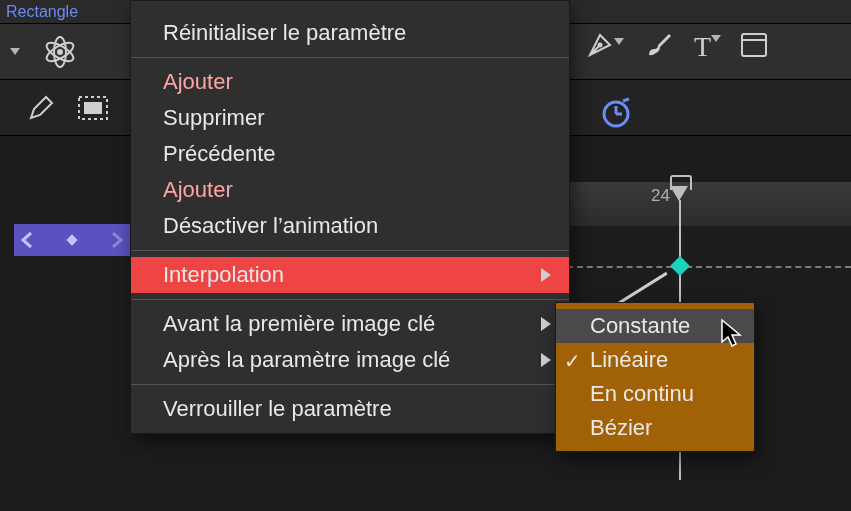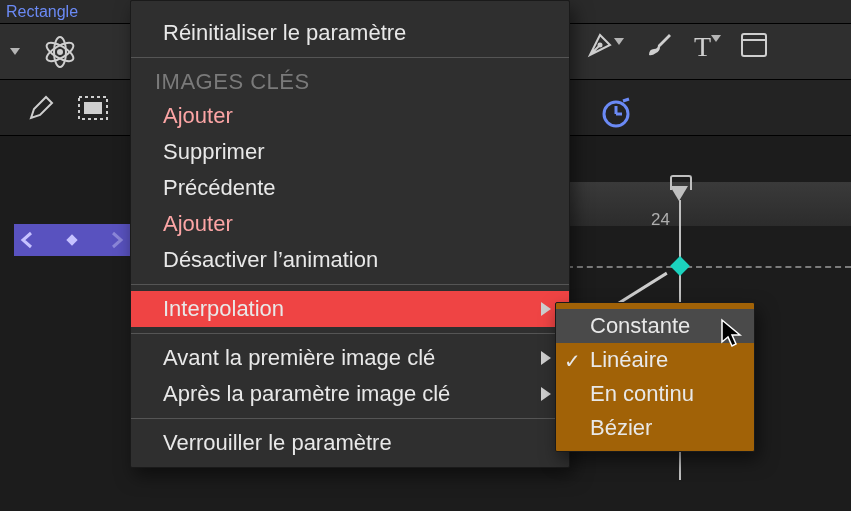--- a/index.html
+++ b/index.html
@@ -58,21 +58,21 @@
   }
 
   .graph-area {
     position:absolute; left:130px; top:136px; right:0; bottom:0;
   }
   .ruler-bar {
     position:absolute; left:0; top:46px; right:0; height:44px;
     background: linear-gradient(#3a3a3a,#2c2c2c);
   }
   .ruler-tick {
-    position:absolute; top:50px; font-size:17px; color:#aeaeae;margin-top:24px;
+    position:absolute; top:50px; font-size:17px; color:#aeaeae;
   }
   .playhead-mark {
     position:absolute; top:50px; width:0;height:0;
     border-left:9px solid transparent;border-right:9px solid transparent;
     border-top:15px solid #bfbfbf;
   }
   .playhead-mark::before {
     content:""; position:absolute; left:-9px; top:-26px;
     width:18px; height:13px; border:2px solid #bfbfbf; border-bottom:none;
     border-radius:3px 3px 0 0;
@@ -228,21 +228,20 @@
   <div class="dash-line"></div>
   <div class="kf-diamond" style="left:543px; top:123px;"></div>
   <div class="line1" style="left:469px; top:178px; transform:rotate(-32deg);"></div>
 </div>
 
 <div class="ctx-menu">
   <div class="ctx-item">
       <span>Réinitialiser le paramètre</span>
     </div>
   <div class="ctx-sep"></div>
-  <div class="ctx-header">IMAGES CLÉS</div>
   <div class="ctx-item disabled">
       <span>Ajouter</span>
     </div>
   <div class="ctx-item">
       <span>Supprimer</span>
     </div>
   <div class="ctx-item">
       <span>Précédente</span>
     </div>
   <div class="ctx-item disabled">

